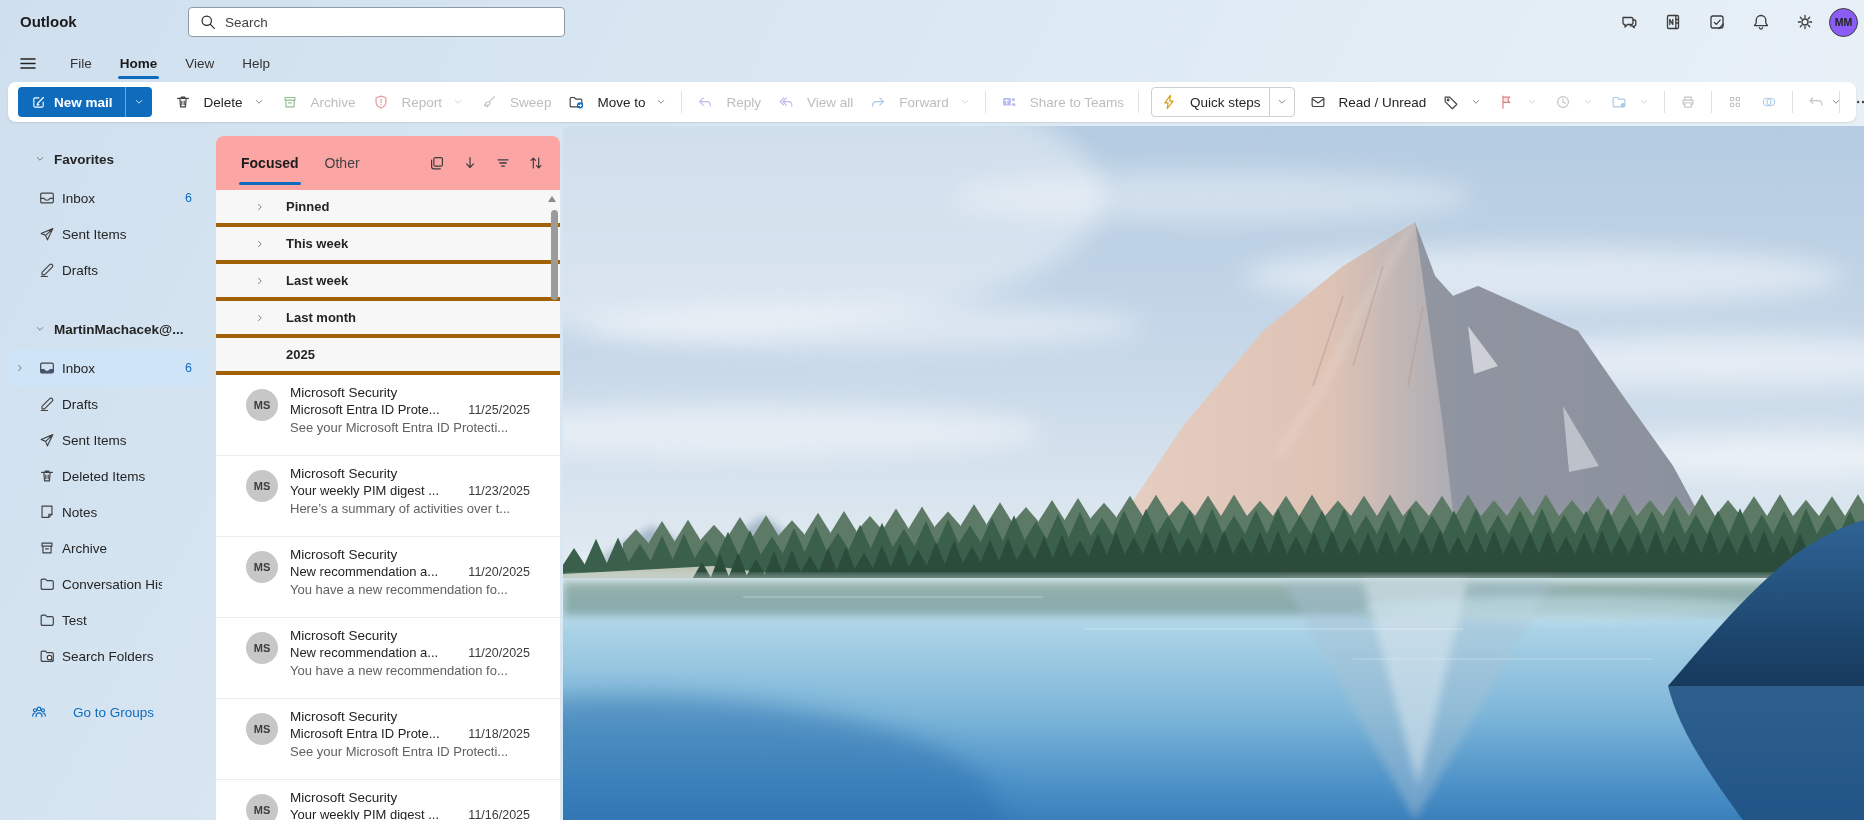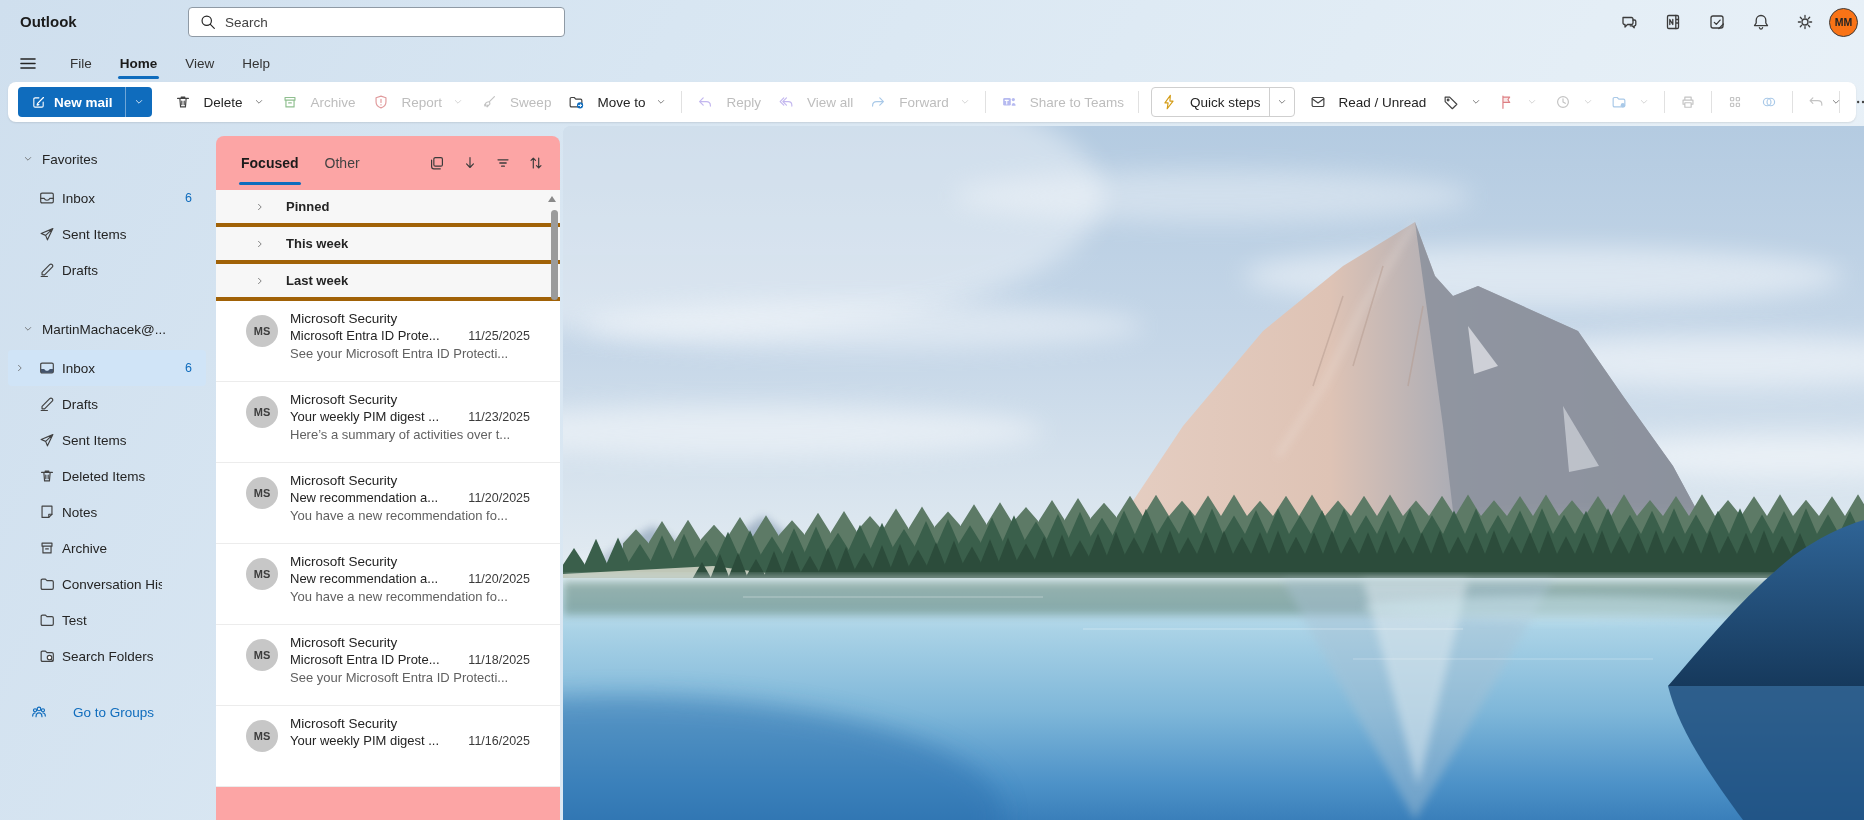--- a/index.html
+++ b/index.html
@@ -10,21 +10,21 @@
 
   
   .topbar { position:absolute; left:0; top:0; width:1864px; height:44px; display:flex; align-items:center; }
   .app-title { position:absolute; left:20px; top:0; line-height:44px; font-size:15px; font-weight:700; color:#1b1b1b; }
   .searchbox { position:absolute; left:188px; top:7px; width:377px; height:30px; background:#fff;
     border:1px solid #8f9aa5; border-radius:4px; display:flex; align-items:center; padding:0 10px; gap:8px; }
   .searchbox input { border:none; outline:none; flex:1; font-size:13.5px; font-family:inherit; color:#242424; background:transparent; }
   .searchbox input::placeholder { color:#424242; }
   .top-icons { position:absolute; right:6px; top:0; height:44px; display:flex; align-items:center; gap:4px; }
   .tb-btn { width:40px; height:40px; display:flex; align-items:center; justify-content:center; color:#3b3b3b; border-radius:4px; }
-  .avatar { width:29px; height:29px; border-radius:50%; border:1.6px solid #3c3c3c; background:#f97316;
+  .avatar { width:29px; height:29px; border-radius:50%; border:1.6px solid #3c3c3c; background:#8b5cf6;
     display:flex; align-items:center; justify-content:center; font-size:10.5px; font-weight:700; color:#242424;text-align:center; }
 
   
   .menubar { position:absolute; left:0; top:44px; width:1864px; height:38px; display:flex; align-items:center; }
   .hamburger { width:36px; height:32px; margin-left:10px; display:flex; align-items:center; justify-content:center; color:#242424; border-radius:4px; }
   .menu-items { display:flex; margin-left:10px;text-align:center; }
   .menu-item { position:relative; padding:6px 14px; font-size:13.5px; color:#333; cursor:default; }
   .menu-item.active { font-weight:700; color:#1b1b1b; }
   .menu-item.active::after { content:""; position:absolute; left:12px; right:12px; bottom:-2px; height:3px;
     border-radius:2px; background:var(--accent); }
@@ -42,21 +42,21 @@
   .rb-btn .chev { color:#616161; display:flex; margin-left:-2px; }
   .rb-btn.disabled .chev { color:#c9c9c9; }
   .rb-sep { width:1px; height:22px; background:#e1e1e1; margin:0 6px; flex:none; }
   .rb-boxed { border:1px solid #cfcfcf; border-radius:4px; height:30px; display:flex; align-items:stretch; margin:0 6px; flex:none; }
   .rb-boxed .rb-btn { height:28px; }
   .rb-boxed .bx-chev { display:flex; align-items:center; padding:0 6px; border-left:1px solid #cfcfcf; color:#616161; }
   .ribbon-collapse { position:absolute; right:14px; top:0; height:40px; display:flex; align-items:center; color:#616161; }
 
   
   .sidebar { position:absolute; left:0; top:122px; width:216px; height:698px; padding-top:24px; }
-  .sb-header { display:flex; align-items:center; gap:8px; padding-left:22px; height:26px; font-size:13.5px; font-weight:400; color:#242424; }
+  .sb-header { display:flex; align-items:center; gap:8px; padding-left:34px; height:26px; font-size:13.5px; font-weight:700; color:#242424; }
   .sb-header .ch { color:#616161; display:flex; }
   .sb-items { margin-top:8px; }
   .sb-row { position:relative; height:36px; margin:0 10px 0 8px; border-radius:4px; display:flex; align-items:center; font-size:13.5px; color:#242424; }
   .sb-row.selected { background:#d0e4f7; }
   .sb-row .exp { position:absolute; left:6px; width:16px; display:flex; color:#616161; }
   .sb-row .sic { position:absolute; left:30px; display:flex; color:#424242; }
   .sb-row .lbl { position:absolute; left:54px; right:44px; white-space:nowrap; overflow:hidden; }
   .sb-row .cnt { position:absolute; right:14px; font-size:12.5px; color:var(--accent); }
   .sb-groups { display:flex; align-items:center; gap:25px; padding-left:30px; margin-top:22px; height:32px;
     color:var(--accent); font-size:13.5px; }
@@ -635,20 +635,31 @@
       </span>
       <span class="glbl">This week</span>
     </div>
     <div class="grp-row">
       <span class="gch">
         <svg width="12" height="12" viewBox="0 0 20 20" fill="none" stroke="currentColor" stroke-width="1.3" stroke-linecap="round" stroke-linejoin="round">
           <path d="M7.5,5.5 L12,10 l-4.5,4.5"></path>
         </svg>
       </span>
       <span class="glbl">Last week</span>
+    </div>
+    <div class="grp-row">
+      <span class="gch">
+        <svg width="12" height="12" viewBox="0 0 20 20" fill="none" stroke="currentColor" stroke-width="1.3" stroke-linecap="round" stroke-linejoin="round">
+          <path d="M7.5,5.5 L12,10 l-4.5,4.5"></path>
+        </svg>
+      </span>
+      <span class="glbl">Last month</span>
+    </div>
+    <div class="grp-row">
+      <span class="glbl">2025</span>
     </div>
     <div class="mail-row">
       <div class="mav">MS</div>
       <div class="mtxt">
         <div class="msender">Microsoft Security</div>
         <div class="msubline">
           <span class="msub">Microsoft Entra ID Prote...</span>
           <span class="mdate">11/25/2025</span>
         </div>
         <div class="mprev">See your Microsoft Entra ID Protecti...</div>

